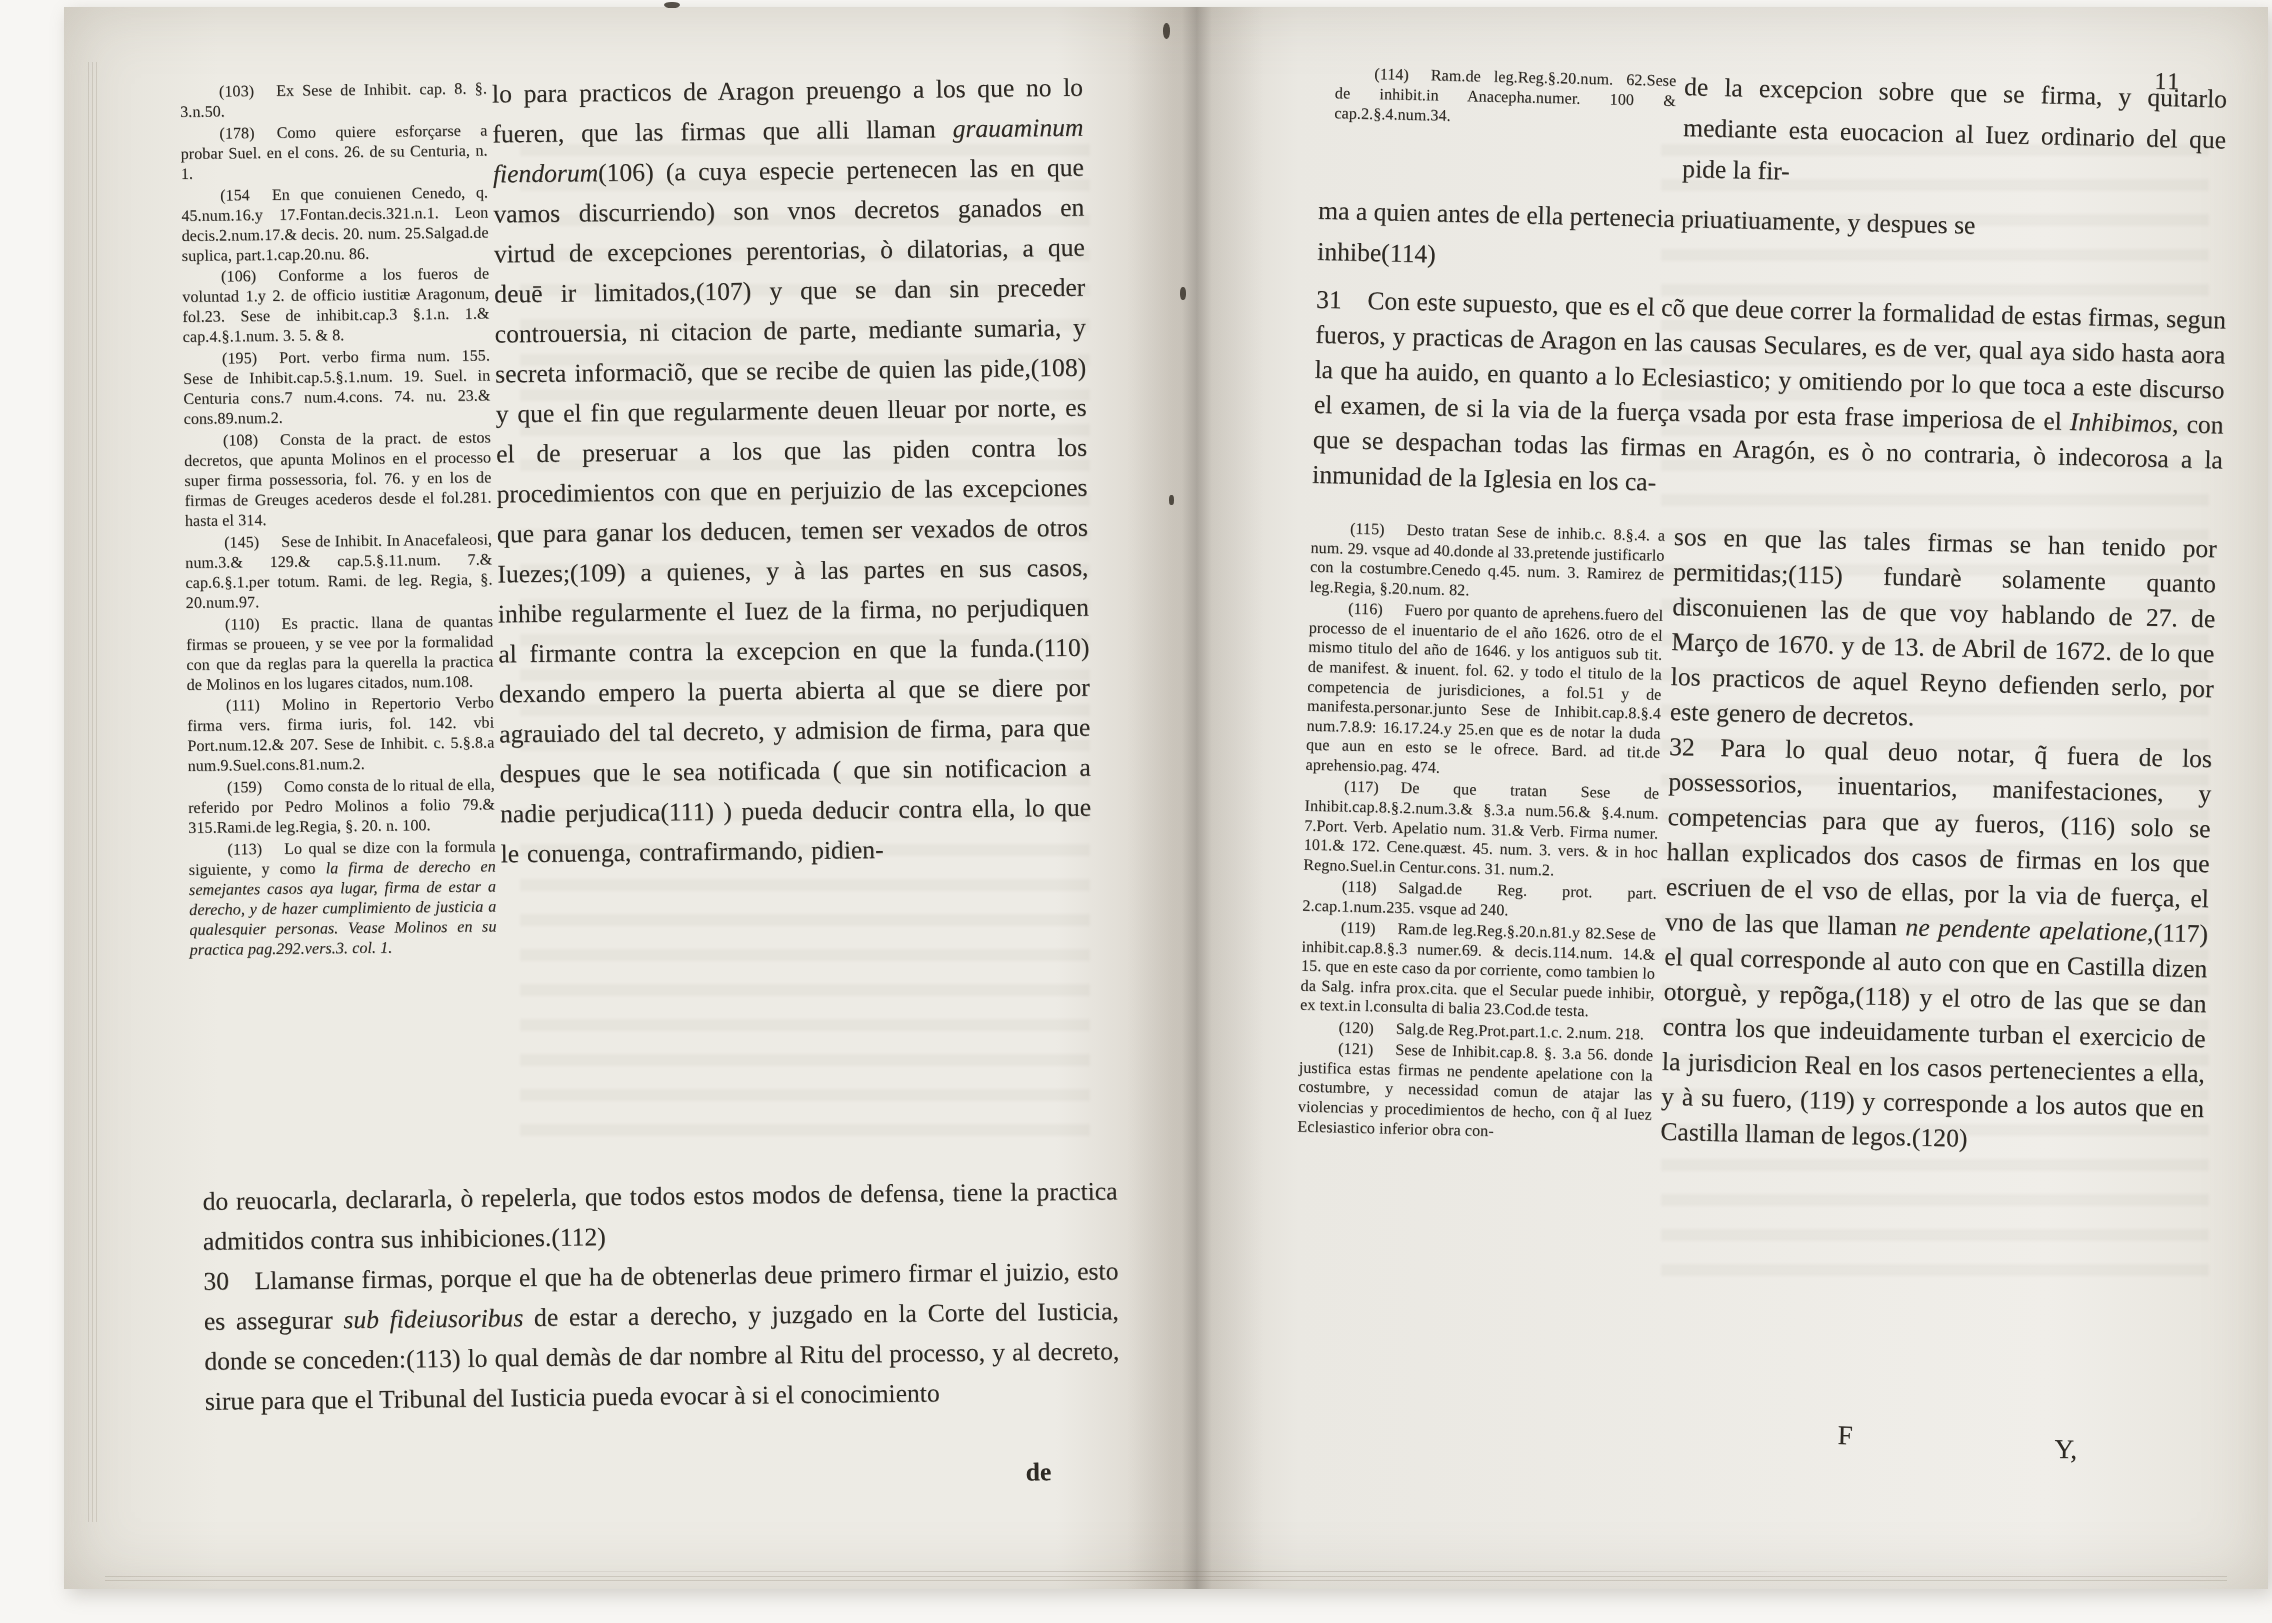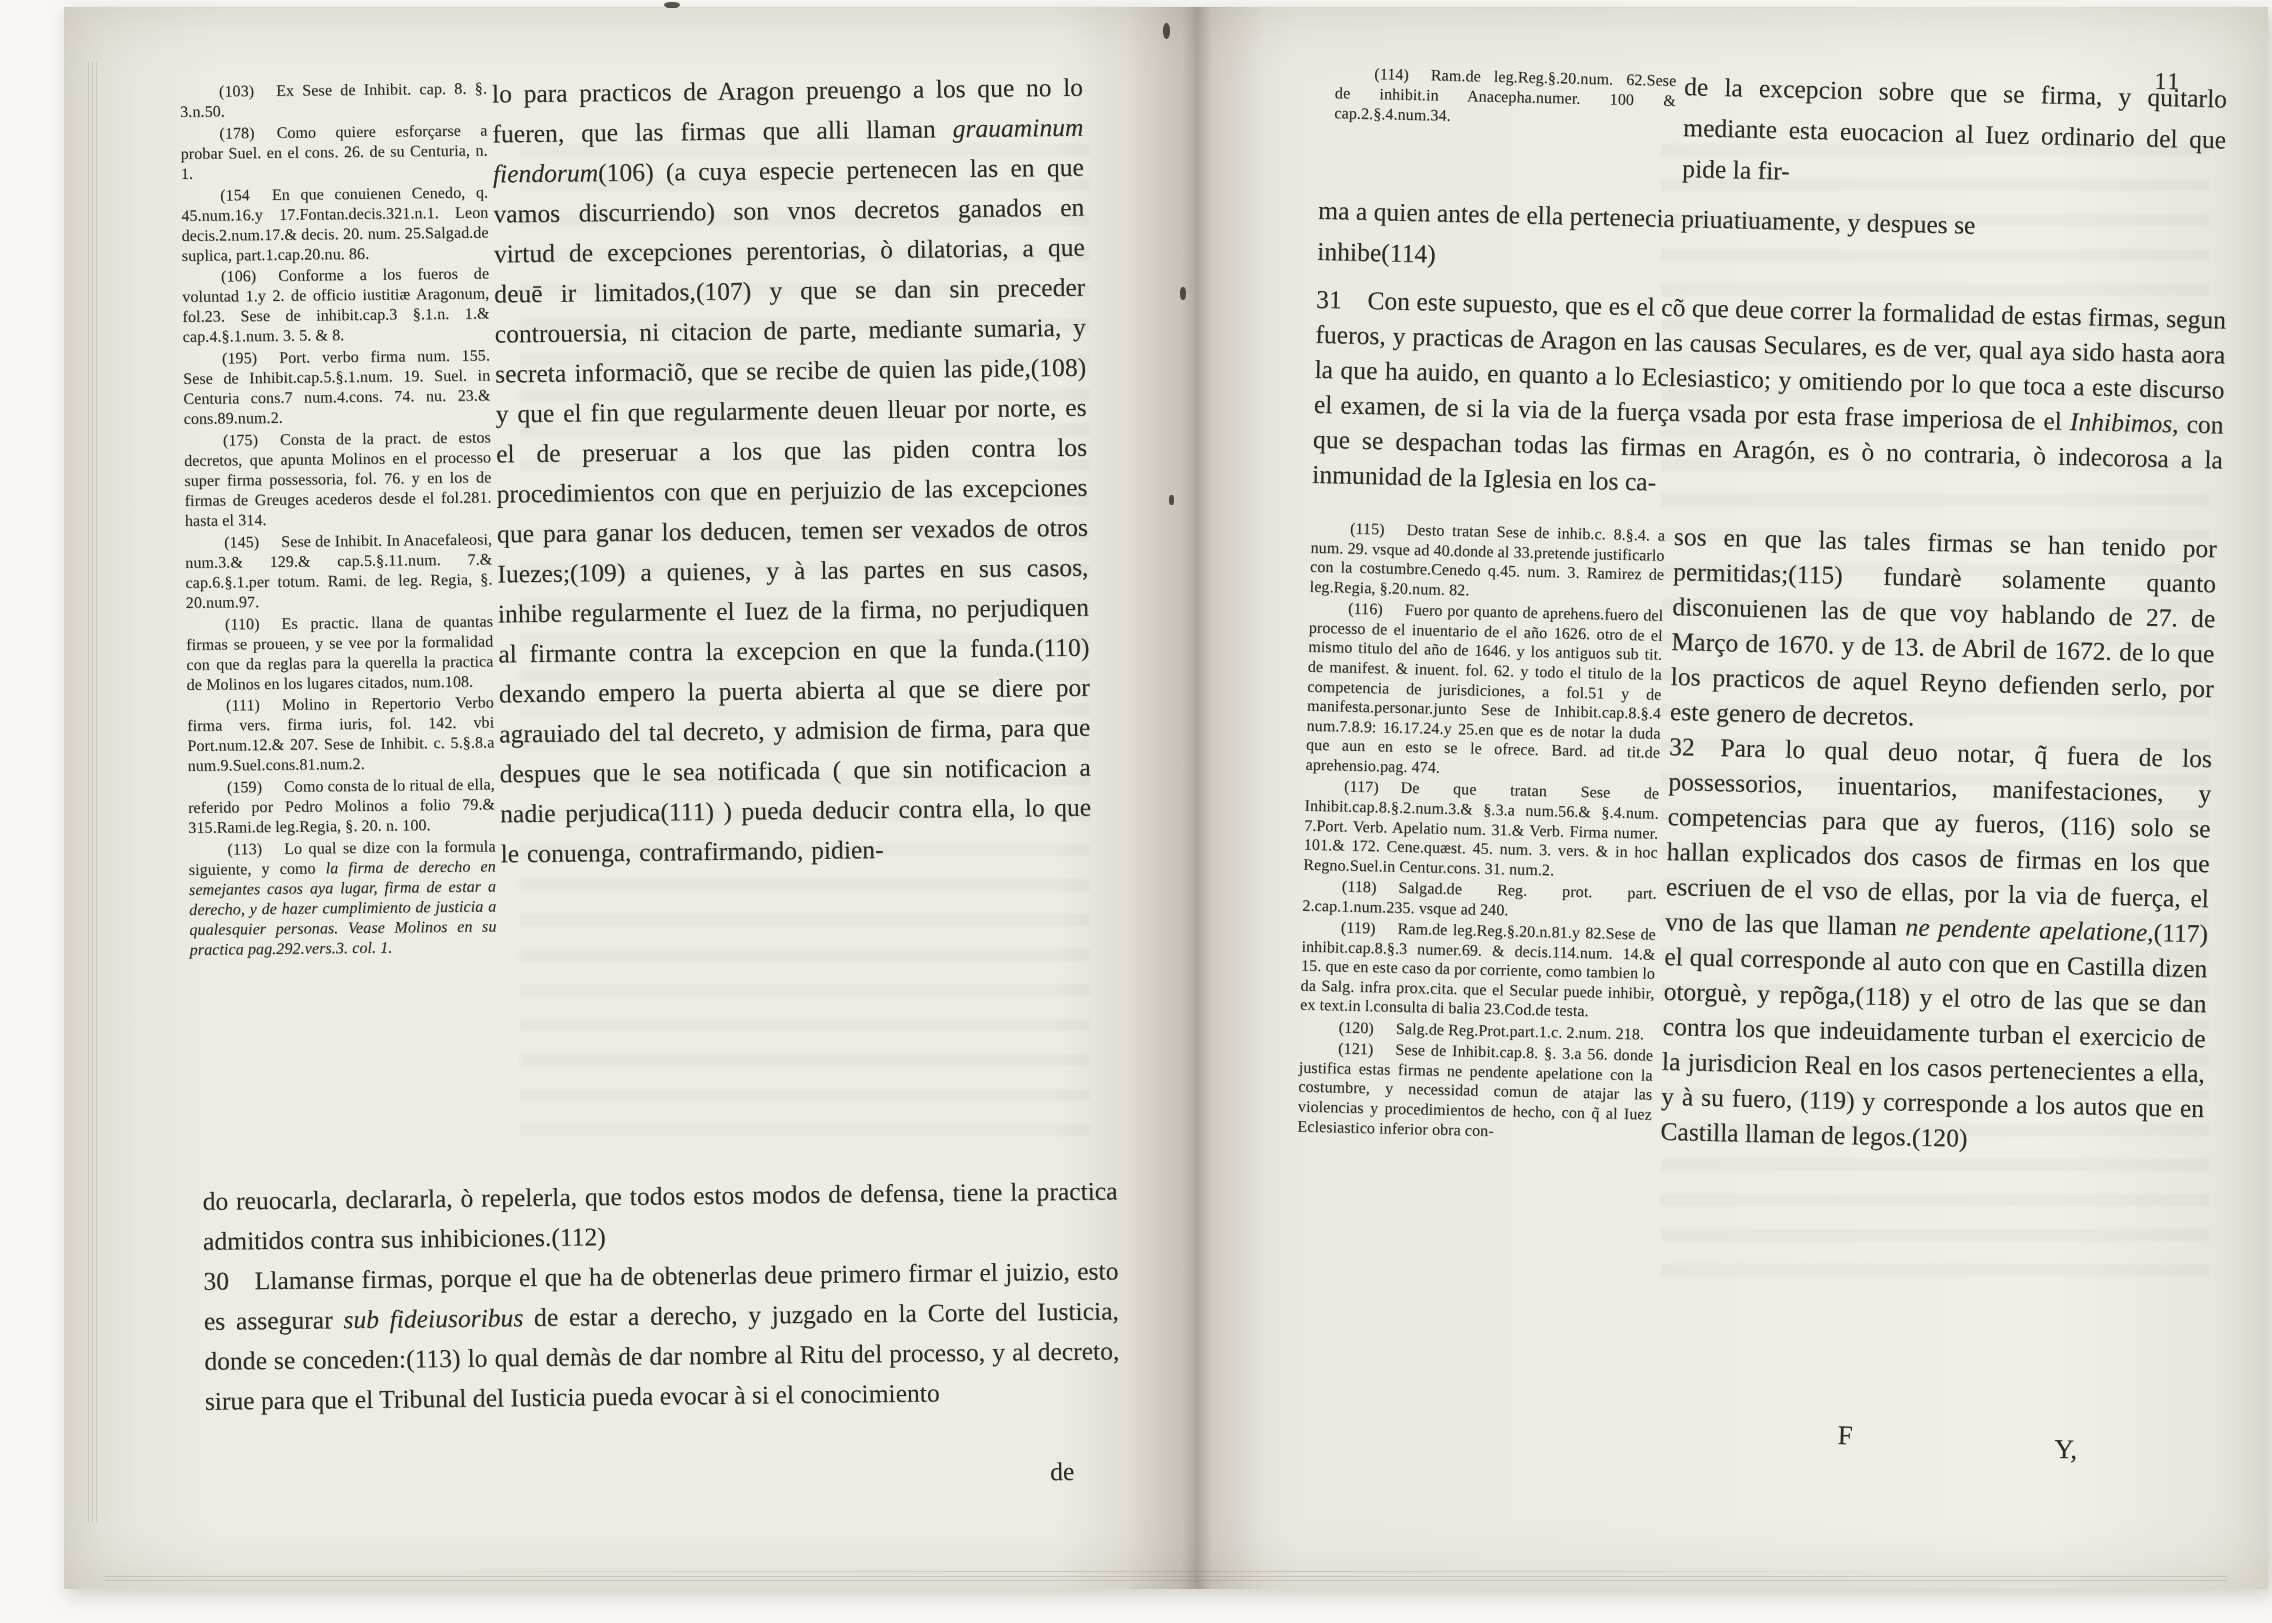--- a/index.html
+++ b/index.html
@@ -76,38 +76,38 @@
 <div class="speck" style="left:664px; top:1.8px; width:15.5px; height:6.4px;"></div>
 
 <div id="left-page" class="page">
 
   <div id="lp-notes" class="abs notes-col ink" style="left:110px; top:68px; width:307px;">
     <p class="note"><span class="nnum">(103)</span><span>Ex Sese de Inhibit. cap. 8. §. 3.n.50.</span><span class="it"></span></p>
     <p class="note"><span class="nnum">(178)</span><span>Como quiere esforçarse a probar Suel. en el cons. 26. de su Centuria, n. 1.</span><span class="it"></span></p>
     <p class="note"><span class="nnum">(154</span><span>En que conuienen Cenedo, q. 45.num.16.y 17.Fontan.decis.321.n.1. Leon decis.2.num.17.&amp; decis. 20. num. 25.Salgad.de suplica, part.1.cap.20.nu. 86.</span><span class="it"></span></p>
     <p class="note"><span class="nnum">(106)</span><span>Conforme a los fueros de voluntad 1.y 2. de officio iustitiæ Aragonum, fol.23. Sese de inhibit.cap.3 §.1.n. 1.&amp; cap.4.§.1.num. 3. 5. &amp; 8.</span><span class="it"></span></p>
     <p class="note"><span class="nnum">(195)</span><span>Port. verbo firma num. 155. Sese de Inhibit.cap.5.§.1.num. 19. Suel. in Centuria cons.7 num.4.cons. 74. nu. 23.&amp; cons.89.num.2.</span><span class="it"></span></p>
-    <p class="note"><span class="nnum">(175)</span><span>Consta de la pract. de estos decretos, que apunta Molinos en el processo super firma possessoria, fol. 76. y en los de firmas de Greuges acederos desde el fol.281. hasta el 314.</span><span class="it"></span></p>
+    <p class="note"><span class="nnum">(108)</span><span>Consta de la pract. de estos decretos, que apunta Molinos en el processo super firma possessoria, fol. 76. y en los de firmas de Greuges acederos desde el fol.281. hasta el 314.</span><span class="it"></span></p>
     <p class="note"><span class="nnum">(145)</span><span>Sese de Inhibit. In Anacefaleosi, num.3.&amp; 129.&amp; cap.5.§.11.num. 7.&amp; cap.6.§.1.per totum. Rami. de leg. Regia, §. 20.num.97.</span><span class="it"></span></p>
     <p class="note"><span class="nnum">(110)</span><span>Es practic. llana de quantas firmas se proueen, y se vee por la formalidad con que da reglas para la querella la practica de Molinos en los lugares citados, num.108.</span><span class="it"></span></p>
     <p class="note"><span class="nnum">(111)</span><span>Molino in Repertorio Verbo firma vers. firma iuris, fol. 142. vbi Port.num.12.&amp; 207. Sese de Inhibit. c. 5.§.8.a num.9.Suel.cons.81.num.2.</span><span class="it"></span></p>
     <p class="note"><span class="nnum">(159)</span><span>Como consta de lo ritual de ella, referido por Pedro Molinos a folio 79.&amp; 315.Rami.de leg.Regia, §. 20. n. 100.</span><span class="it"></span></p>
     <p class="note"><span class="nnum">(113)</span><span>Lo qual se dize con la formula siguiente, y como </span><span class="it">la firma de derecho en semejantes casos aya lugar, firma de estar a derecho, y de hazer cumplimiento de justicia a qualesquier personas. Vease Molinos en su practica pag.292.vers.3. col. 1.</span></p>
   </div>
 
   <div id="lp-main" class="abs main-col ink" style="left:422px; top:64px; width:591px;">
     <p><span>lo para practicos de Aragon preuengo a los que no lo fueren, que las firmas que alli llaman </span><span class="it">grauaminum fiendorum</span><span>(106) (a cuya especie pertenecen las en que vamos discurriendo) son vnos decretos ganados en virtud de excepciones perentorias, ò dilatorias, a que deuē ir limitados,(107) y que se dan sin preceder controuersia, ni citacion de parte, mediante sumaria, y secreta informaciõ, que se recibe de quien las pide,(108) y que el fin que regularmente deuen lleuar por norte, es el de preseruar a los que las piden contra los procedimientos con que en perjuizio de las excepciones que para ganar los deducen, temen ser vexados de otros Iuezes;(109) a quienes, y à las partes en sus casos, inhibe regularmente el Iuez de la firma, no perjudiquen al firmante contra la excepcion en que la funda.(110) dexando empero la puerta abierta al que se diere por agrauiado del tal decreto, y admision de firma, para que despues que le sea notificada ( que sin notificacion a nadie perjudica(111) ) pueda deducir contra ella, lo que le conuenga, contrafirmando, pidien-</span></p>
   </div>
 
   <div id="lp-bottom" class="abs ink" style="left:120px; top:1168px; width:915px;">
     <p>do reuocarla, declararla, ò repelerla, que todos estos modos de defensa, tiene la practica admitidos contra sus inhibiciones.(112)</p>
     <p><span>30  Llamanse firmas, porque el que ha de obtenerlas deue primero firmar el juizio, esto es assegurar </span><span class="it">sub fideiusoribus</span><span> de estar a derecho, y juzgado en la Corte del Iusticia, donde se conceden:(113) lo qual demàs de dar nombre al Ritu del processo, y al decreto, sirue para que el Tribunal del Iusticia pueda evocar à si el conocimiento</span></p>
   </div>
 
-  <div class="abs catchword ink" style="left:940px; top:1453px; width:73px; text-align:center;">de</div>
+  <div class="abs catchword ink" style="left:940px; top:1453px; width:73px; text-align:left;font-weight:bold;">de</div>
 </div>
 
 <div id="right-page" class="page">
 
   <div class="abs pagenum ink" style="left:970px; top:49px;">11</div>
 
   <div class="abs notes-col ink" style="left:151px; top:63px; width:341px;">
     <p class="note"><span class="nnum">(114)</span><span>Ram.de leg.Reg.§.20.num. 62.Sese de inhibit.in Anacepha.numer. 100 &amp; cap.2.§.4.num.34.</span></p>
   </div>
 

